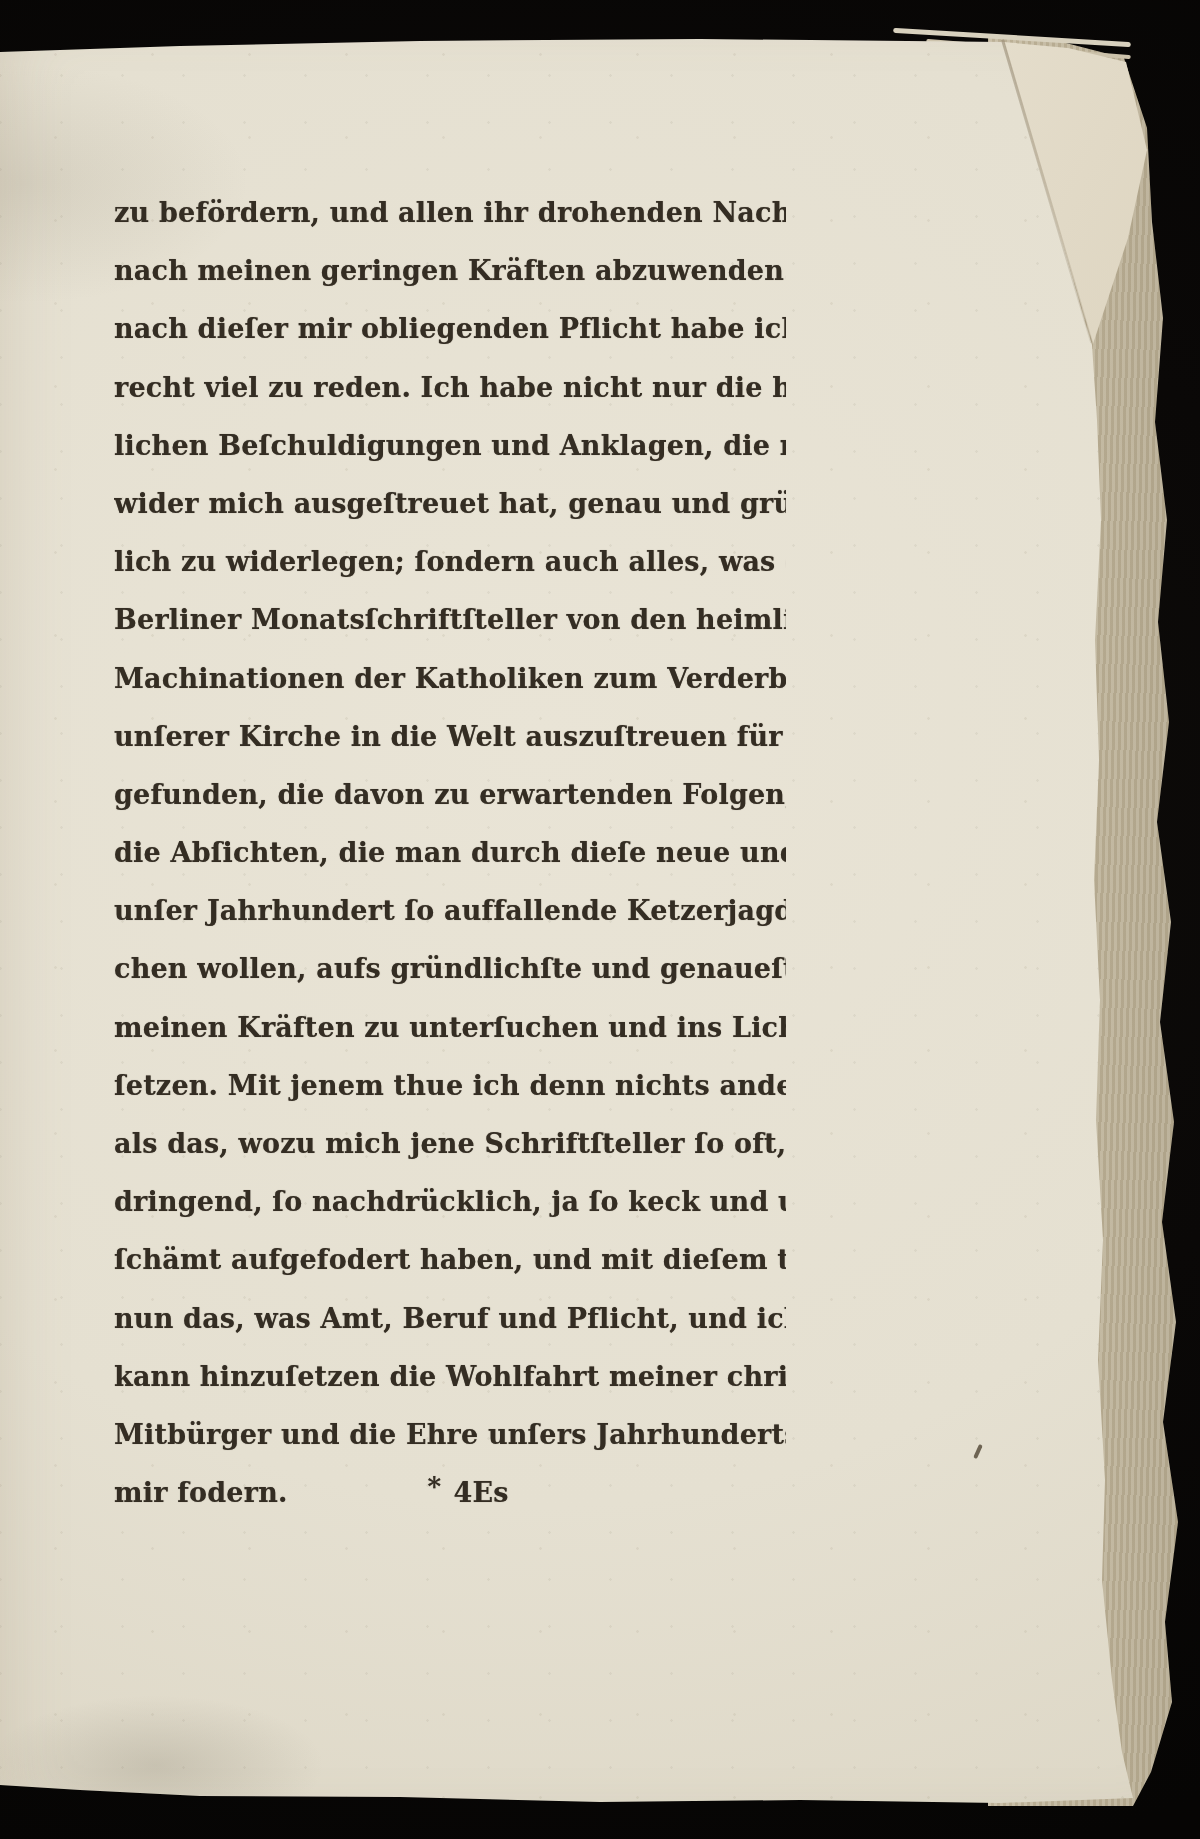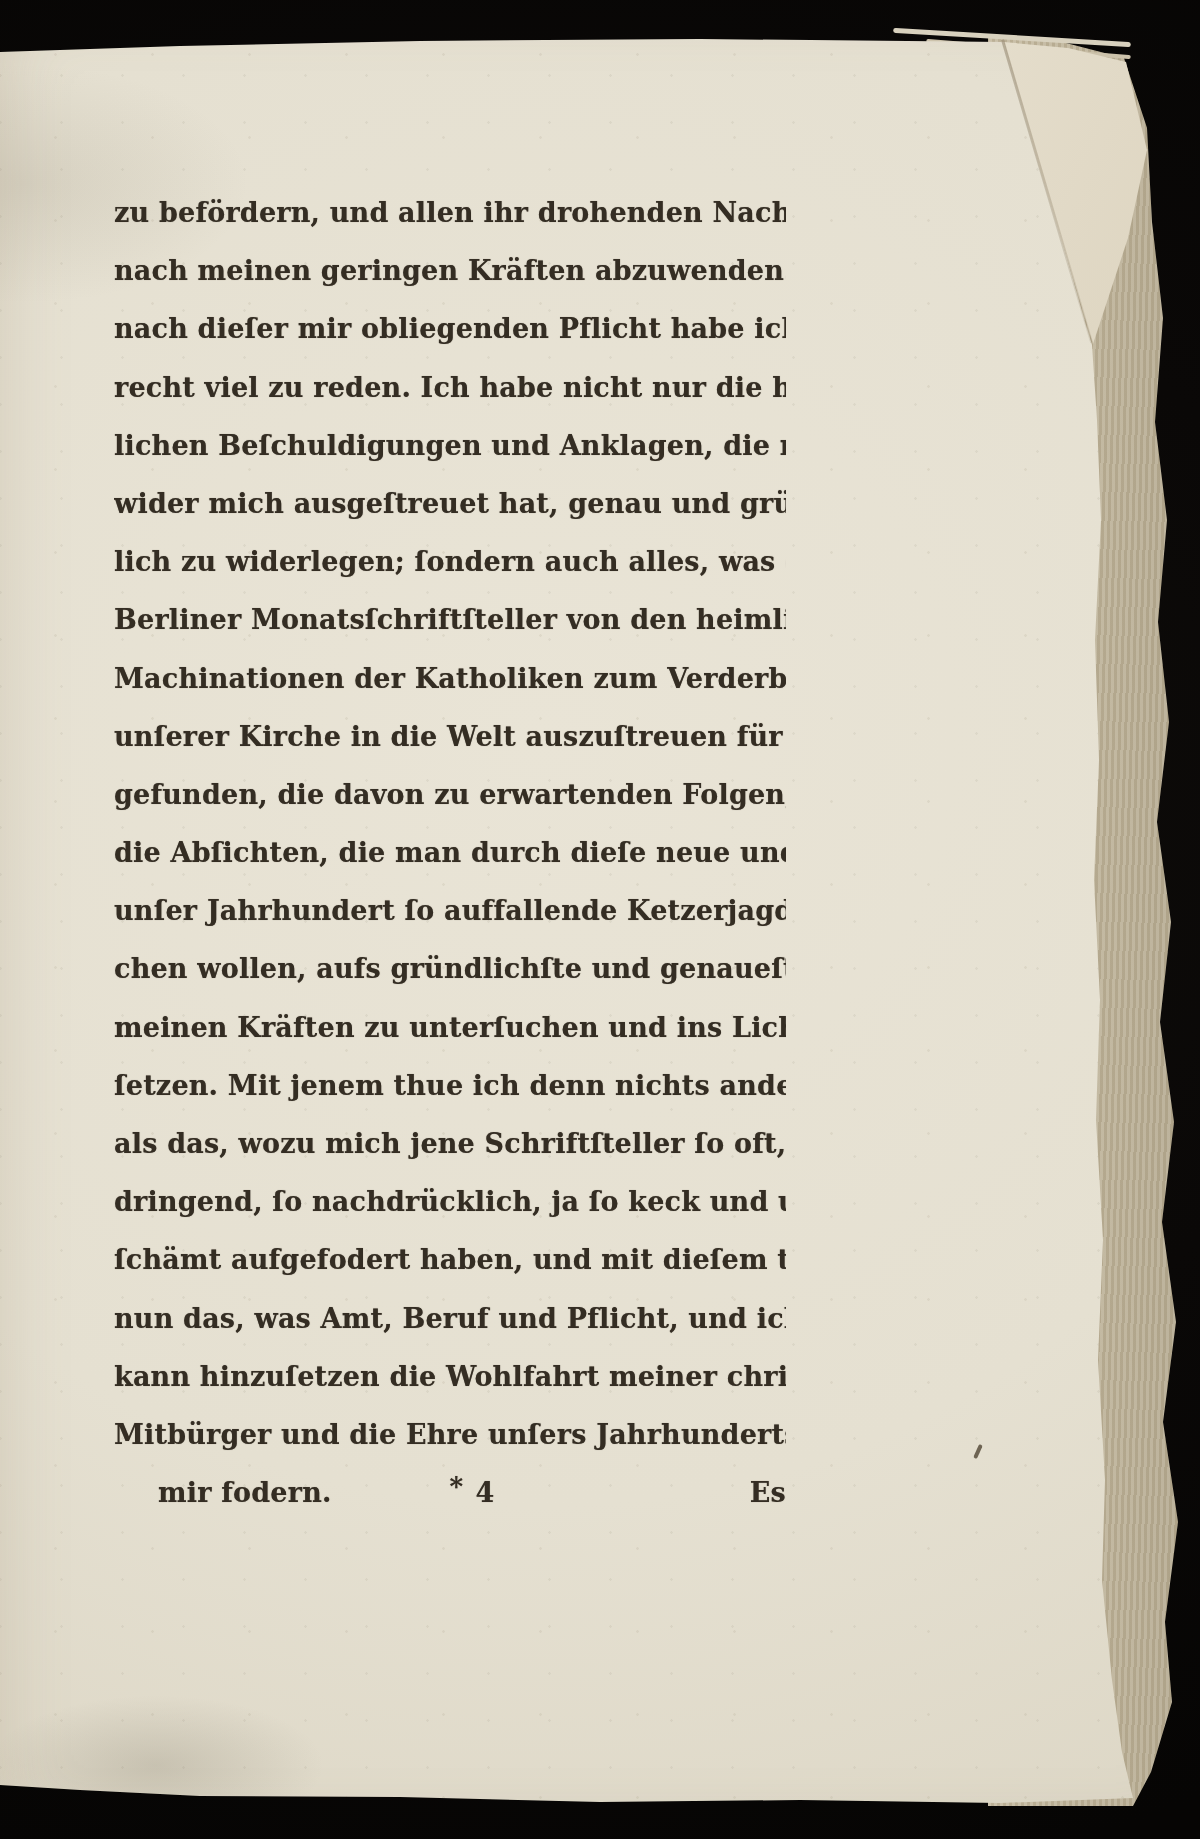--- a/index.html
+++ b/index.html
@@ -49,24 +49,24 @@
   .speck{position:absolute;left:976px;top:1444px;width:4px;height:15px;border-radius:3px;
     background:#6e6453;transform:rotate(24deg);}
   
   .text-block{
     position:absolute;left:114px;top:184px;width:672px;
     color:#342d23;font-size:27px;font-weight:bold;line-height:58.2px;
     letter-spacing:.2px;overflow:hidden;
     text-shadow:0 0 .8px rgba(52,45,35,.55);
   }
   .tl{text-align:justify;text-align-last:justify;white-space:nowrap;height:58.2px;}
-  .footer-line{display:flex;align-items:baseline;height:58.2px;margin-left:44px;}
+  .footer-line{display:flex;align-items:baseline;height:58.2px;}
   .footer-left{flex:1;text-align:left;}
   .footer-center{flex:0 0 auto;}
-  .footer-right{flex:1;text-align:right;}
+  .footer-right{flex:1;}
   .sig-star{position:relative;top:-7px;font-size:26px;}
   .sig-num{margin-left:12px;}
 </style>
 </head>
 <body>
 
 <div class="scene">
   <div class="page-stack"></div>
   <div class="sheet-line a"></div>
   <div class="sheet-line b"></div>

